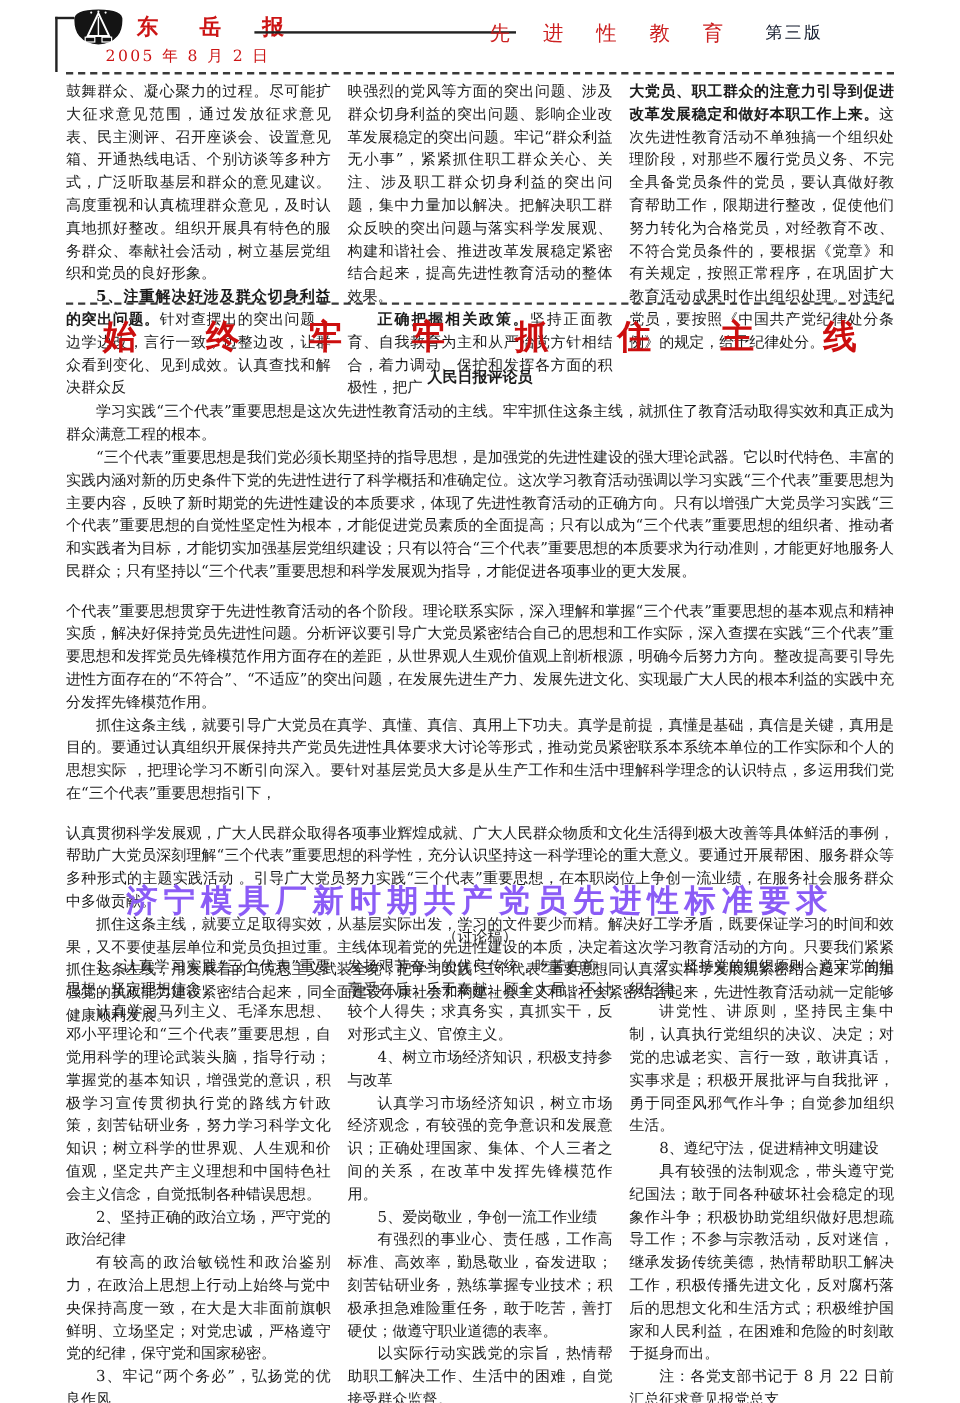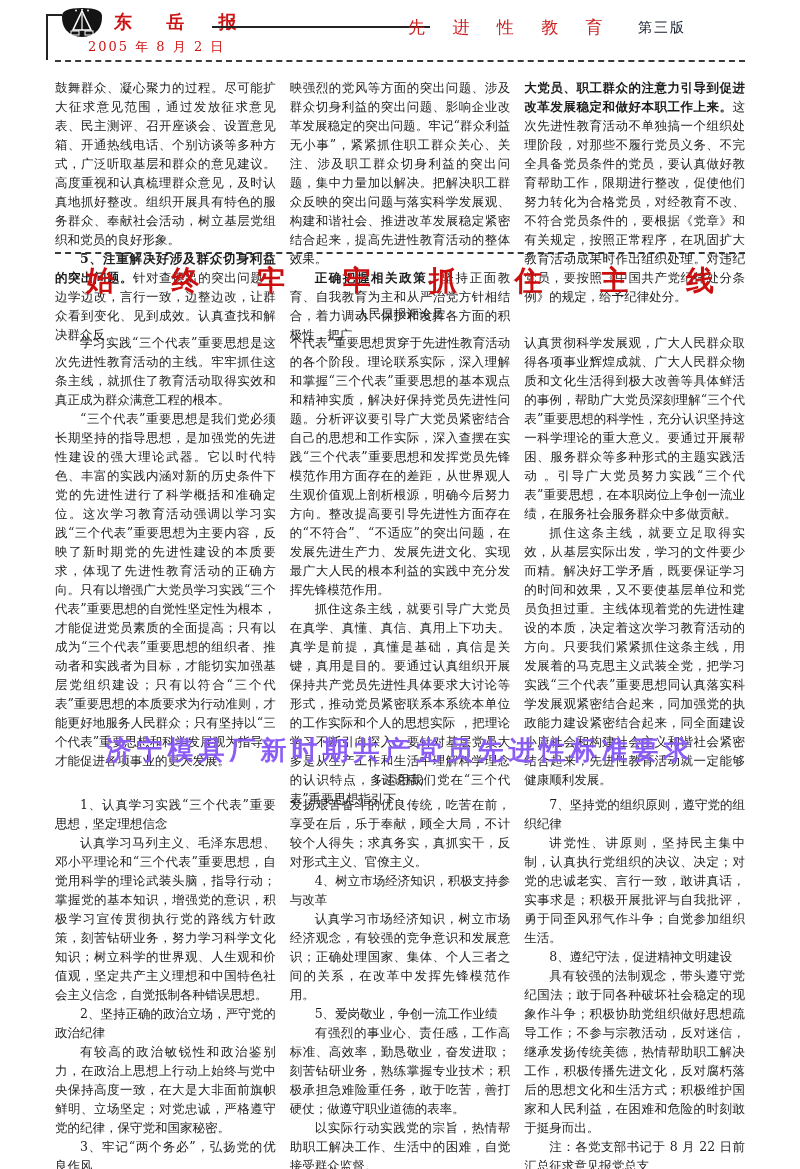--- a/index.html
+++ b/index.html
@@ -22,27 +22,27 @@
   
   .rule-dashed{left:55px;width:690px;border-top:2px dashed #3a3a3a;height:0;}
   .rule-top{top:60px;}
   .rule-mid{top:252px;}
   
   .cols{display:flex;gap:14px;align-items:flex-start;}
   .col{flex:1;min-width:0;}
   .col p{margin:0;text-indent:2em;text-align:justify;font-size:12.5px;line-height:19px;}
   .col p.ni{text-indent:0;}
   .b{font-weight:bold;}
-  .top-section{left:55px;top:78px;width:690px;}
+  .top-section{left:55px;top:66px;width:690px;}
   
   .article1{left:55px;top:262px;width:690px;}
   .a1-title{font-family:"DejaVu Sans",sans-serif;font-weight:bold;font-size:28px;
     color:#cc0e0e;text-align:center;letter-spacing:24px;text-indent:24px;white-space:nowrap;}
-  .byline{text-align:center;font-size:12.5px;margin-top:6px;}
-  .article1 .cols{margin-top:10px;}
+  .byline{text-align:center;font-size:12.5px;margin-top:6px;font-weight:bold;}
+  .article1 .cols{margin-top:10px;flex-direction:column;}
   
   .article2{left:55px;top:733px;width:690px;}
   .a2-title{font-family:"DejaVu Sans",sans-serif;font-weight:bold;font-size:26px;
     color:#8b5cf6;text-align:center;letter-spacing:5px;white-space:nowrap;}
   .subtitle{text-align:center;font-size:12.5px;margin-top:4px;}
   .article2 .cols{margin-top:6px;}
 </style>
 </head>
 <body>
 

